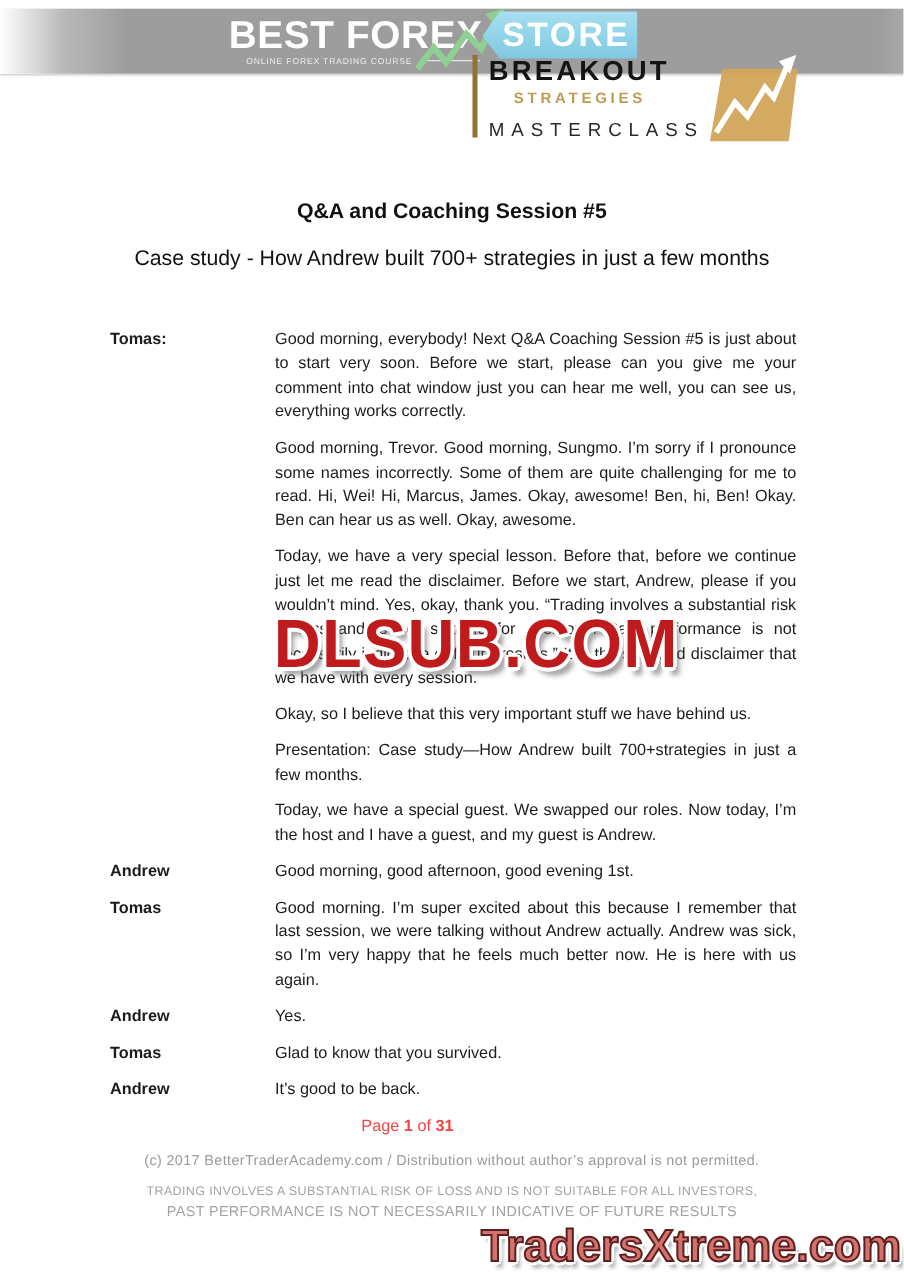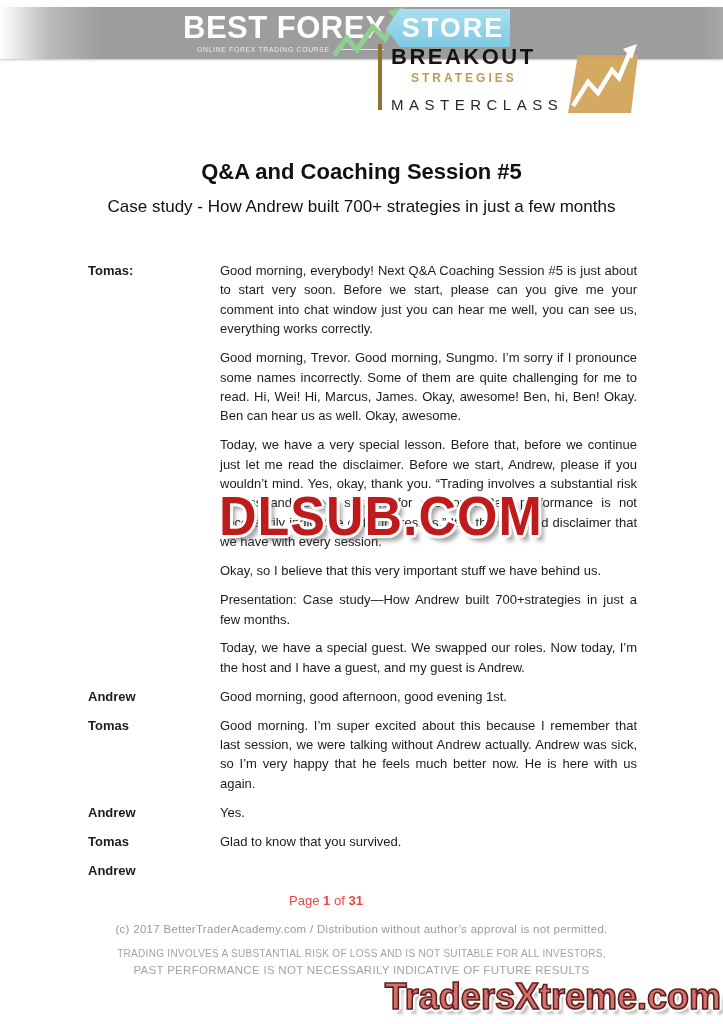--- a/index.html
+++ b/index.html
@@ -42,21 +42,21 @@
     background:linear-gradient(180deg,#2e2e2e 0%,#232323 38%,#5e1c0e 72%,#86270f 100%);
     -webkit-background-clip:text;background-clip:text;color:transparent;
   }
   
   .badge-bar{position:absolute;left:378px;top:44px;width:4px;height:66px;background:#8f7336;}
   .badge-l1{position:absolute;left:391px;top:44px;font-size:22px;font-weight:bold;color:#141414;letter-spacing:2.5px;white-space:nowrap;}
   .badge-l2{position:absolute;left:391px;top:71px;font-size:12px;font-weight:bold;color:#bf9b51;letter-spacing:3px;white-space:nowrap;margin-left:20px;}
   .badge-l3{position:absolute;left:391px;top:96px;font-size:15px;font-weight:400;color:#2a2a2a;letter-spacing:5.5px;white-space:nowrap;}
   .badge-chart{position:absolute;left:558px;top:40px;}
   
-  .title1{position:absolute;left:0;top:159px;width:723px;text-align:center;font-size:22px;font-weight:bold;color:#111;}
+  .title1{position:absolute;left:0;top:159px;width:723px;text-align:center;font-size:17px;font-weight:bold;color:#111;}
   .title2{position:absolute;left:0;top:197px;width:723px;text-align:center;font-size:17px;font-weight:normal;color:#111;}
   
   .transcript{position:absolute;left:88px;top:261px;width:549px;font-size:13px;line-height:19.4px;color:#1c1c1c;}
   .entry{display:flex;}
   .speaker{flex:0 0 132px;font-weight:bold;}
   .paragraphs{flex:1 1 auto;width:417px;}
   .paragraphs p{margin:0 0 9.5px 0;text-align:justify;}
   
   .wm-center{
     position:absolute;left:219px;top:486px;
@@ -151,20 +151,23 @@
         </div>
       </div>
       <div class="entry">
         <div class="speaker">Tomas</div>
         <div class="paragraphs">
           <p>Glad to know that you survived.</p>
         </div>
       </div>
       <div class="entry">
         <div class="speaker">Andrew</div>
+        <div class="paragraphs">
+          <p>It’s good to be back.</p>
+        </div>
       </div>
     </div>
 
   <div class="wm-center">DLSUB.COM</div>
   <div class="wm-bottom">TradersXtreme.com</div>
 
   <div class="page-num">
     <span>Page</span>
     <b>1</b>
     <span>of</span>

